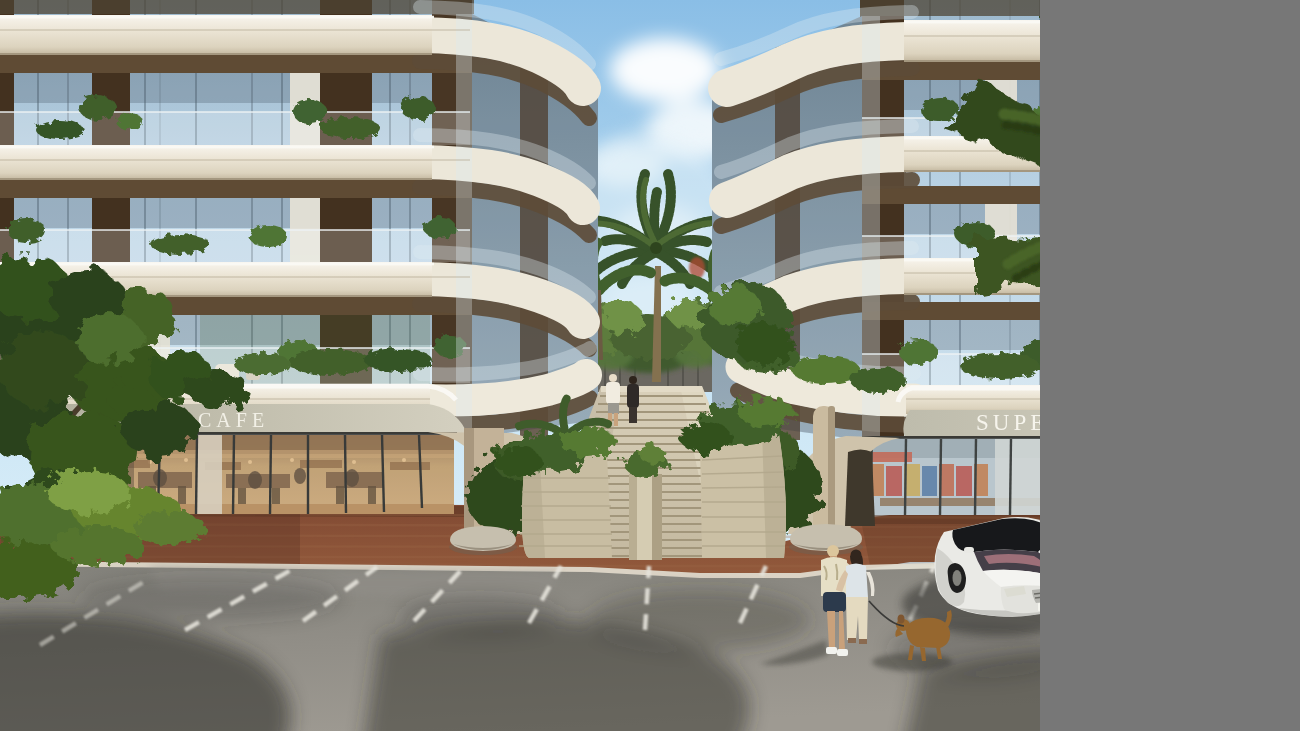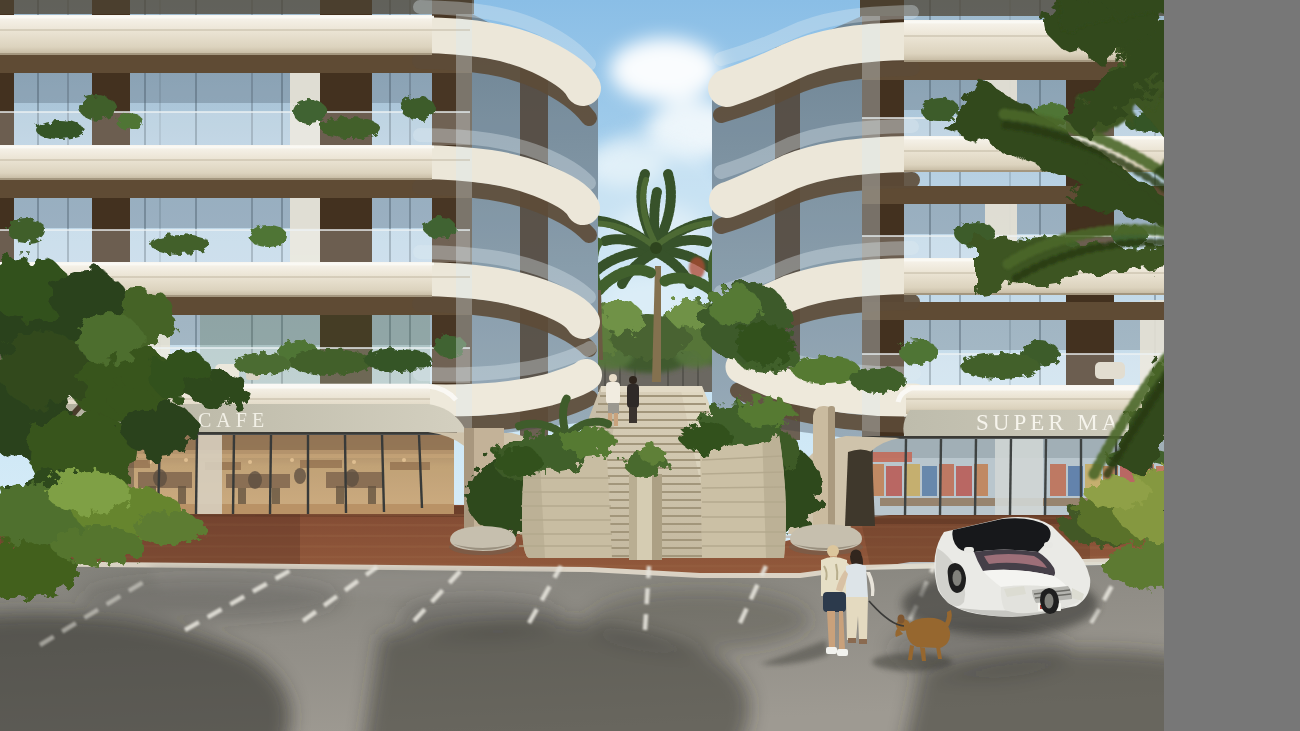--- a/index.html
+++ b/index.html
@@ -1,16 +1,16 @@
 <!DOCTYPE html>
 <html><head>
 <meta charset="utf-8">
 <style>
 html,body{margin:0;padding:0;background:#777;}
-#scene{width:1164px;height:731px;position:relative;overflow:hidden;font-family:"Liberation Sans",sans-serif;}
+#scene{width:1040px;height:731px;position:relative;overflow:hidden;font-family:"Liberation Sans",sans-serif;}
 svg{display:block}
 </style>
 </head>
 <body>
 <div id="scene">
 <svg width="1300" height="731" viewBox="0 0 1300 731" xmlns="http://www.w3.org/2000/svg">
 <defs>
 <linearGradient id="sky" x1="0" y1="0" x2="0" y2="1">
  <stop offset="0" stop-color="#8abee6"></stop>
  <stop offset="0.3" stop-color="#aed4ee"></stop>

